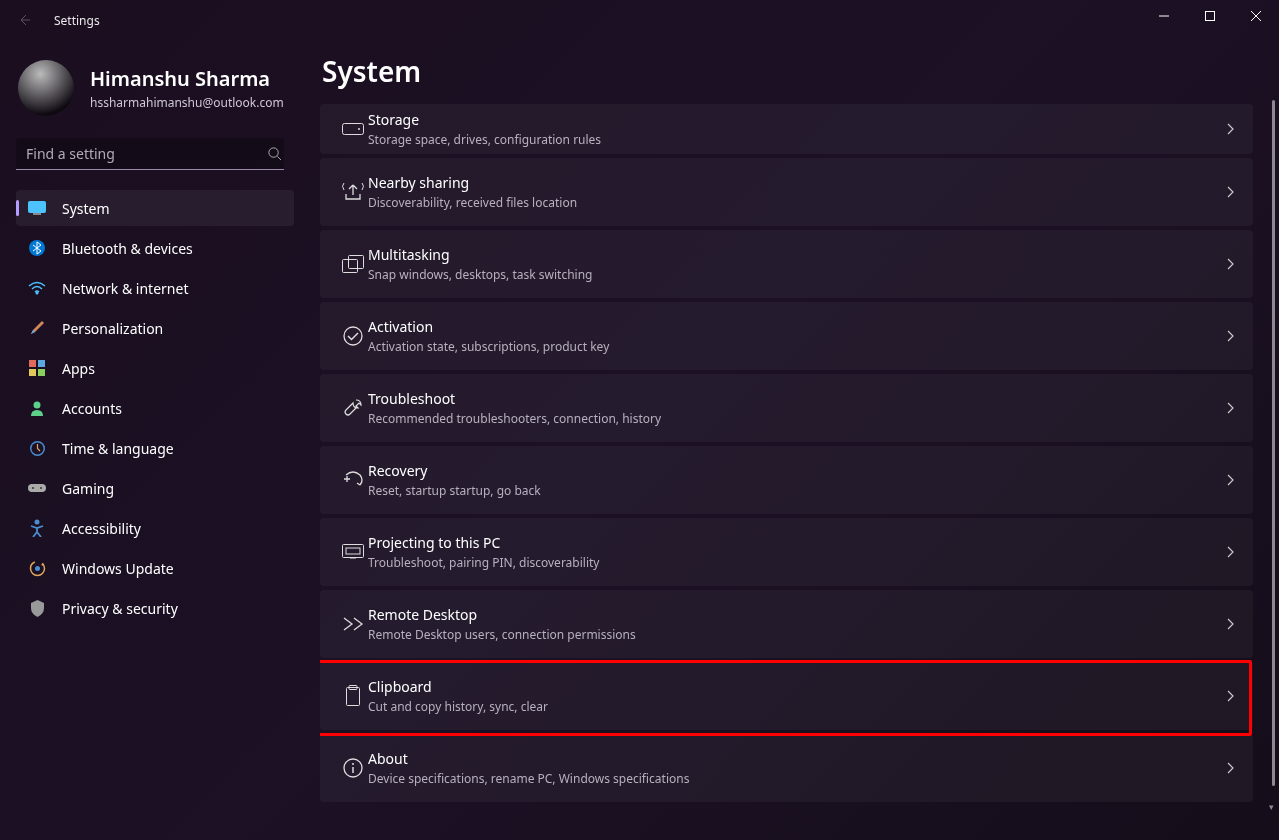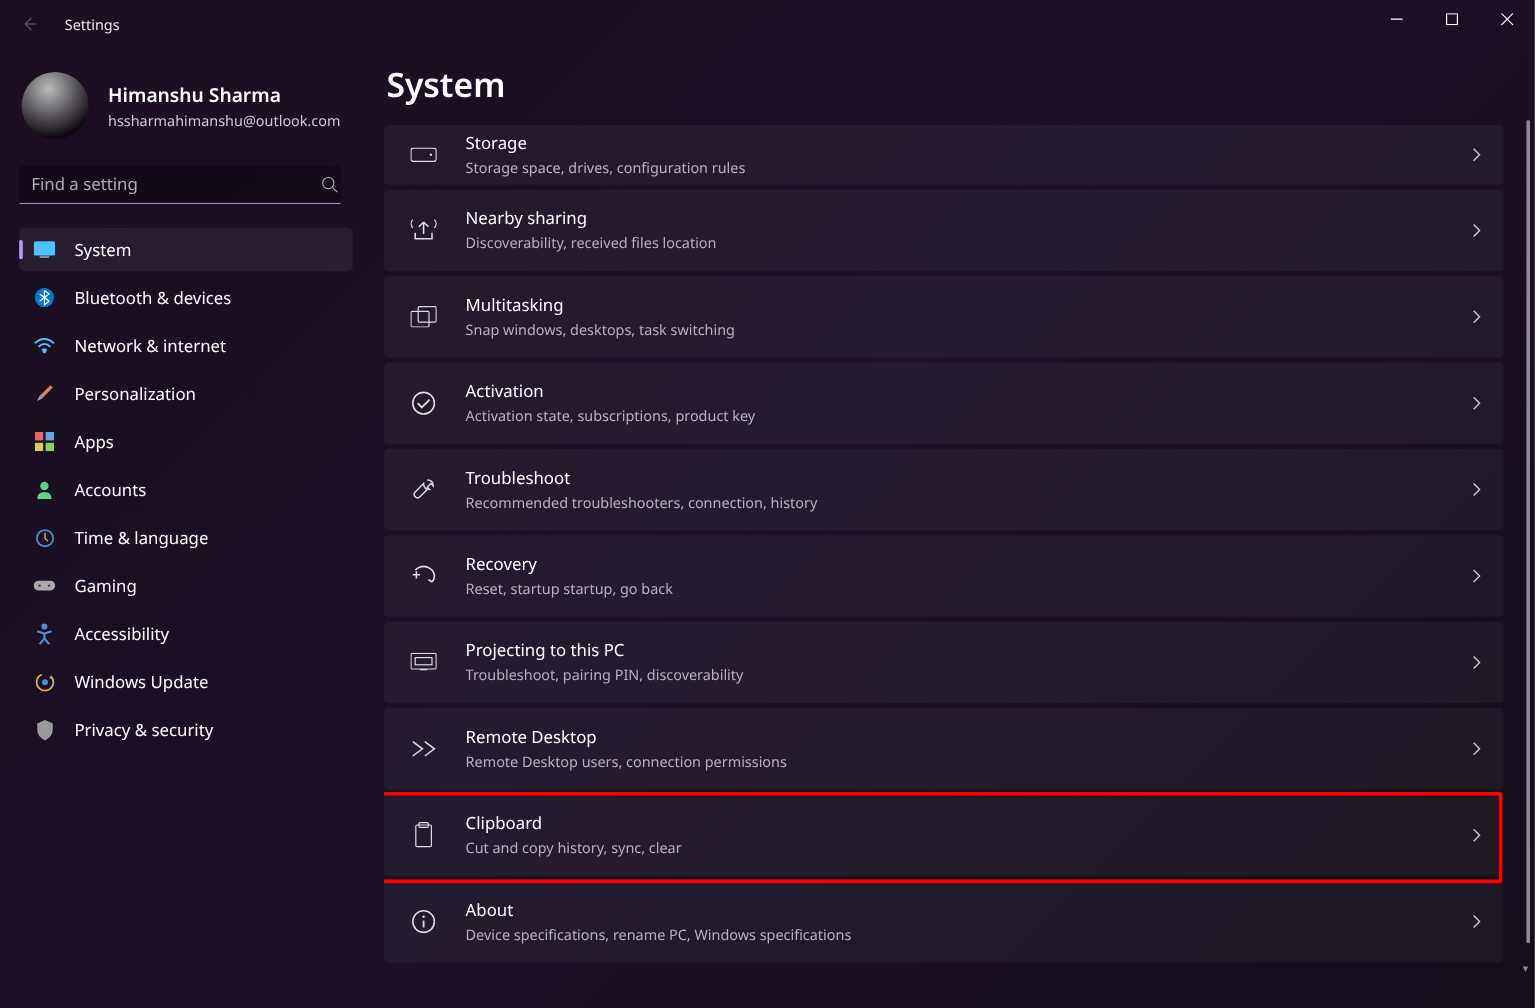--- a/index.html
+++ b/index.html
@@ -9,40 +9,40 @@
 .titlebar .back { width: 32px; height: 32px; display: flex; align-items: center; justify-content: center; opacity: 0.5; cursor: default; }
 .titlebar .title { font-size: 12px; margin-left: 14px; color: #e8e8e8; }
 .win-controls { position: absolute; top: 0; right: 0; display: flex; }
 .win-btn { width: 46px; height: 32px; display: flex; align-items: center; justify-content: center; }
 
 .container { display: flex; height: calc(100% - 40px); }
 
 .sidebar { width: 310px; padding: 8px 16px 16px 16px; display: flex; flex-direction: column; }
 .profile { display: flex; align-items: center; padding: 12px 6px 22px 2px; gap: 16px; }
 .avatar { width: 56px; height: 56px; border-radius: 50%; background: radial-gradient(circle at 40% 25%, #bbb, #0f0a12 75%); background-size: cover; flex-shrink: 0; }
-.profile-info .name { font-size: 16px; font-weight: 600; }
+.profile-info .name { font-size: 20px; font-weight: 600; }
 .profile-info .email { font-size: 12px; color: #cfc8d4; margin-top: 2px; }
 
 .search-wrap { position: relative; margin-bottom: 16px; }
 .search-input { width: 268px; height: 32px; background: rgba(0,0,0,0.25); border: none; border-bottom: 1px solid #9a8cae; border-radius: 4px 4px 0 0; color: #0f172a; padding: 0 36px 0 10px; font-size: 14px; outline: none; }
 .search-input::placeholder { color: #b3aab8; }
 .search-icon { position: absolute; right: 12px; top: 8px; opacity: 0.8; }
 
 .nav { display: flex; flex-direction: column; gap: 4px; margin-top: 4px; }
 .nav-item { height: 36px; display: flex; align-items: center; gap: 16px; padding: 0 12px; border-radius: 4px; font-size: 14px; position: relative; cursor: default; }
 .nav-item.active { background: rgba(255,255,255,0.06); }
 .nav-item.active::before { content: ""; position: absolute; left: 0; top: 10px; bottom: 10px; width: 3px; background: #b59cff; border-radius: 2px; }
 .nav-item .icon { width: 18px; height: 18px; display: inline-flex; align-items: center; justify-content: center; font-size: 15px; }
 
 .main { flex: 1; padding: 12px 18px 8px 10px; display: flex; flex-direction: column; min-width: 0; }
 .page-title { font-size: 28px; font-weight: 600; margin-bottom: 14px; margin-left: 2px; }
 
 .content { flex: 1; overflow: hidden; padding-right: 8px; position: relative; }
 .cards { display: flex; flex-direction: column; gap: 4px; }
-.card { background: rgba(255,255,255,0.045); border-radius: 4px; height: 68px; display: flex; align-items: center; padding: 0 18px 0 22px; gap: 24px; cursor: default; }
+.card { background: rgba(255,255,255,0.045); border-radius: 4px; height: 68px; display: flex; align-items: center; padding: 0 18px 0 22px; gap: 4px; cursor: default; }
 .card.cut { height: 50px; }
 .card-icon { width: 22px; height: 22px; display: flex; align-items: center; justify-content: center; flex-shrink: 0; }
 .card-text { flex: 1; }
 .card-title { font-size: 14px; }
 .card-sub { font-size: 12px; color: #b8b0be; margin-top: 2px; }
 .chev { opacity: 0.9; }
 
 .highlight { position: absolute; border: 3px solid #ff0000; border-radius: 2px; pointer-events: none; }
 
 .scrollbar { position: absolute; right: 2px; top: 100px; width: 8px; height: 708px; }

